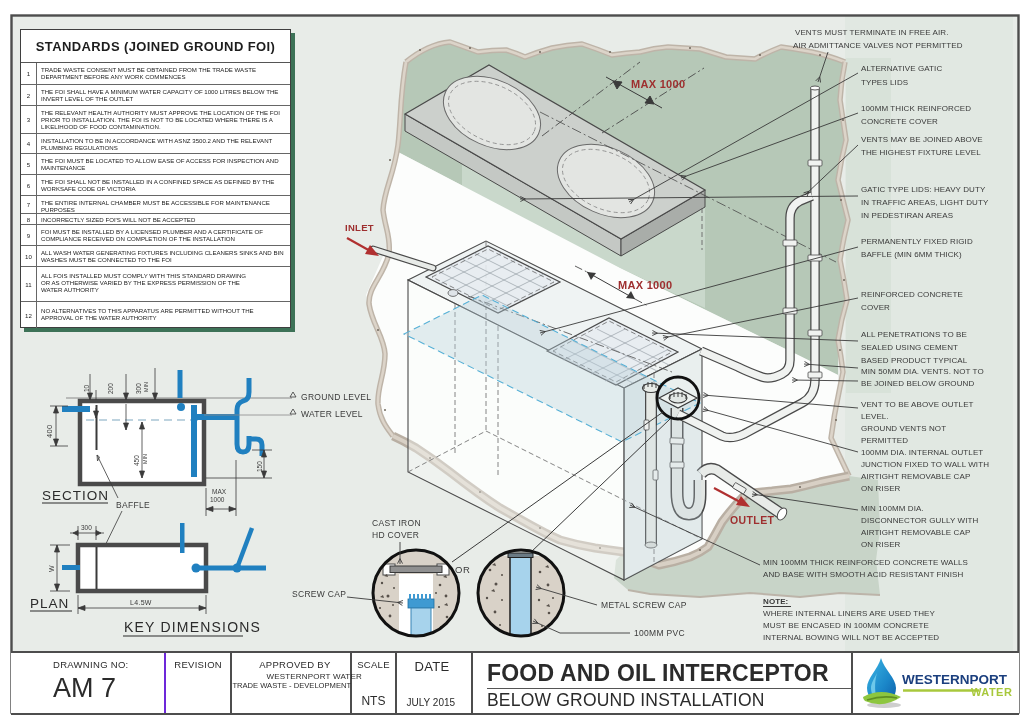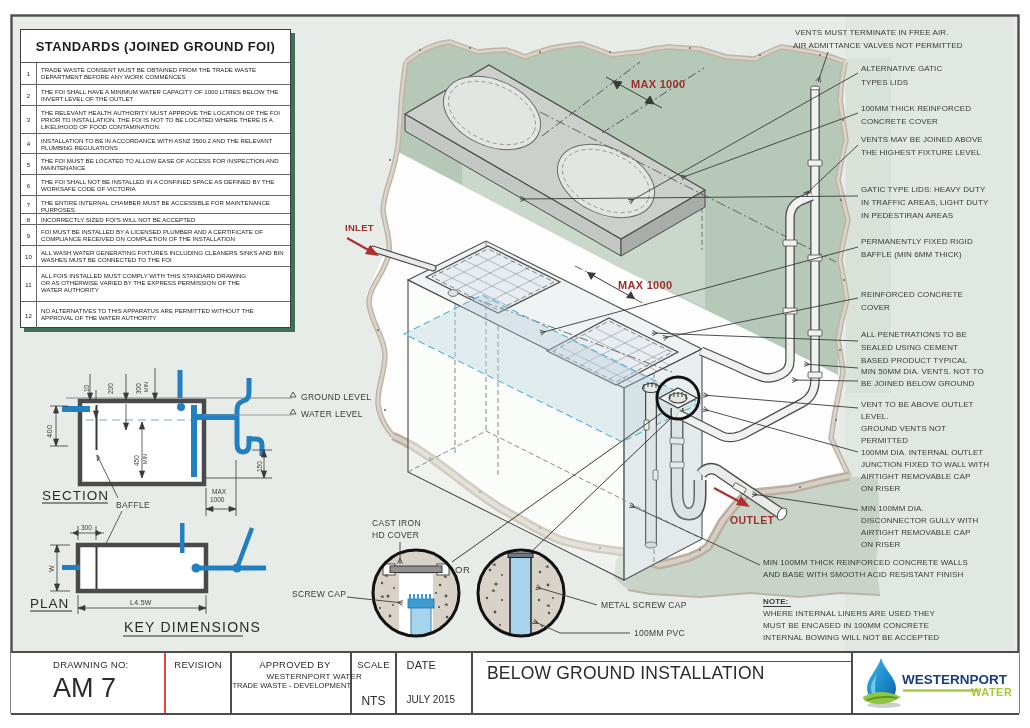--- a/index.html
+++ b/index.html
@@ -647,44 +647,45 @@
 
     <div style="display:flex;height:26px;">
           <div style="width:15px;border-right:1px solid #666;display:flex;align-items:center;justify-content:center;">12</div>
           <div style="flex:1;padding:5px 3px 0 4px;">NO ALTERNATIVES TO THIS APPARATUS ARE PERMITTED WITHOUT THE APPROVAL OF THE WATER AUTHORITY</div>
         </div>
   </div>
 </div>
 
 <div class="abs" id="titleblock" style="left:11px;top:651px;width:1008px;height:64px;box-sizing:border-box;background:#fff;border-top:2.4px solid #4d4d4d;border-bottom:2.5px solid #4d4d4d;display:flex;color:#2b2b2b;">
 
-  <div style="width:129px;border-right:2px solid #ef4444;padding:6px 0 0 42px;">
+  <div style="width:129px;border-right:2px solid #6d28d9;padding:6px 0 0 42px;">
     <div style="font-size:9.5px;letter-spacing:0.3px;">DRAWNING NO:</div>
     <div style="font-size:27px;margin-top:3px;">AM 7</div>
   </div>
 
   <div style="width:75px;border-right:2px solid #4d4d4d;padding-top:6px;text-align:center;font-size:9.5px;letter-spacing:0.3px;">REVISION</div>
 
   <div style="width:118px;border-right:2px solid #4d4d4d;padding-top:6px;text-align:center;">
     <div style="font-size:9.5px;letter-spacing:0.3px;padding-left:7px;">APPROVED BY</div>
     <div style="font-size:8px;margin-top:2px;letter-spacing:0.2px;white-space:nowrap;margin-left:34px;">WESTERNPORT WATER</div>
     <div style="font-size:7.6px;letter-spacing:0;white-space:nowrap;">TRADE WASTE - DEVELOPMENT</div>
   </div>
 
   <div style="width:49px;border-right:2px solid #4d4d4d;padding-top:6px;text-align:center;">
     <div style="font-size:9.5px;letter-spacing:0.3px;">SCALE</div>
     <div style="font-size:12px;margin-top:24px;">NTS</div>
   </div>
 
   <div style="width:75px;border-right:2px solid #4d4d4d;padding:6px 0 0 10px;">
-    <div style="font-size:11px;letter-spacing:0.3px;">DATE</div>
+    <div style="font-size:13px;letter-spacing:0.3px;margin-left:8px;">DATE</div>
     <div style="font-size:10px;margin-top:23px;">JULY 2015</div>
   </div>
 
   <div style="width:380px;border-right:2px solid #4d4d4d;padding:7px 0 0 14px;">
+    <div style="font-size:23px;font-weight:bold;letter-spacing:0.2px;">FOOD AND OIL INTERCEPTOR</div>
     <div style="border-top:1px solid #555;width:364px;margin-top:1px;"></div>
     <div style="font-size:17.5px;margin-top:1px;letter-spacing:0.2px;">BELOW GROUND INSTALLATION</div>
   </div>
 
   <div style="flex:1;position:relative;">
     <svg width="166" height="60" viewBox="0 0 166 60">
       <defs>
         <linearGradient id="drop" x1="0" y1="0" x2="1" y2="1">
           <stop offset="0" stop-color="#3db7e4"></stop>
               <stop offset="0.6" stop-color="#1b87c9"></stop>

